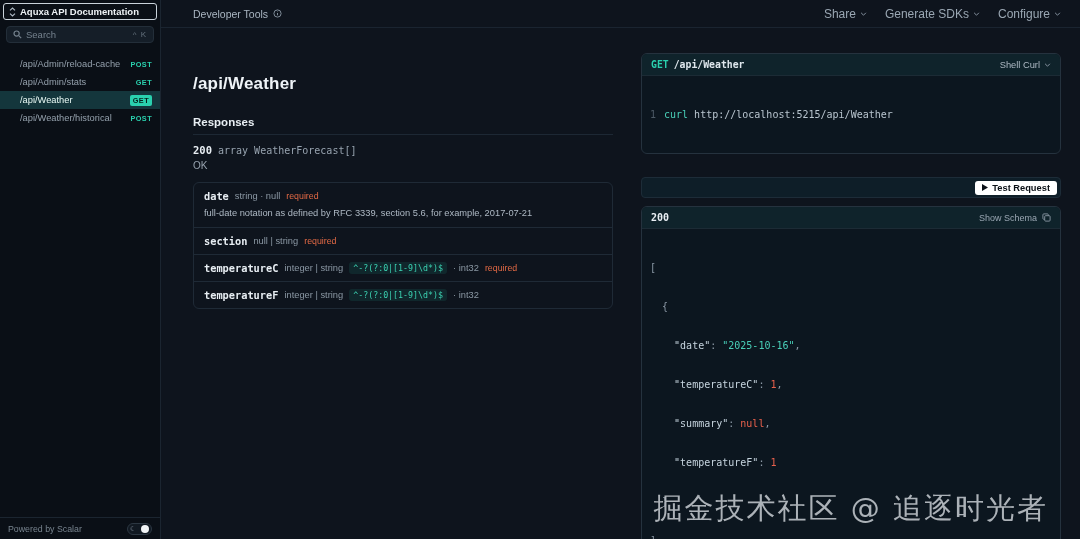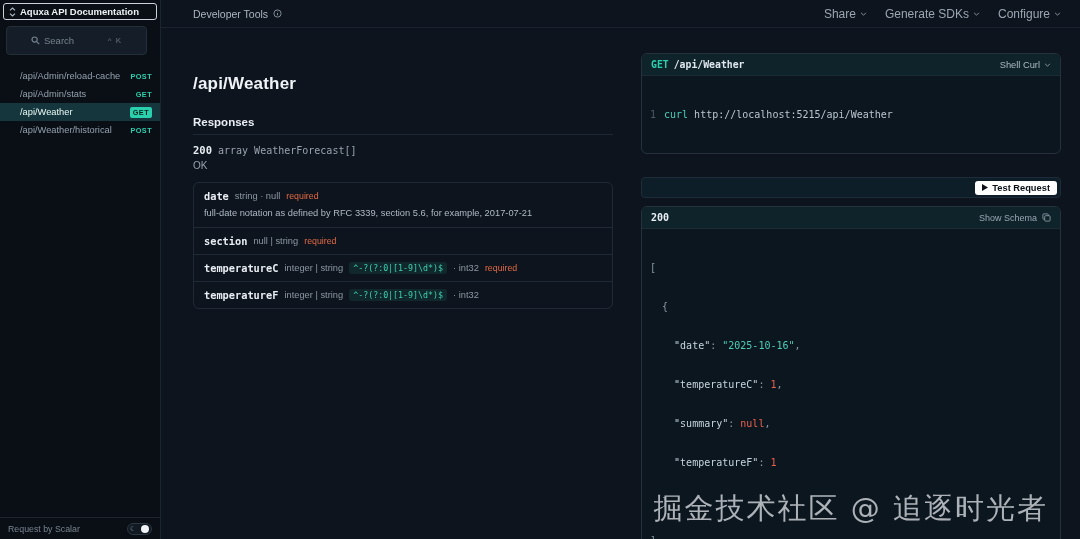--- a/index.html
+++ b/index.html
@@ -8,22 +8,22 @@
     position:relative; width:1080px; height:539px; overflow:hidden;
     display:flex; background:#0e141d;
     font-family:"Liberation Sans", sans-serif; color:#e9eff4;
   }
   .mono { font-family:"DejaVu Sans Mono","Liberation Mono",monospace; }
 
   
   .sidebar { width:161px; min-width:161px; background:#0a0f16; border-right:1px solid #1b2530; display:flex; flex-direction:column; }
   .side-title { margin:3px 3px 2px 3px; height:17px; border:1px solid #c9d2da; border-radius:3px;
     display:flex; align-items:center; gap:4px; padding:0 5px; font-size:9.5px; font-weight:700; color:#eef2f5; cursor:pointer; }
-  .side-search { margin:4px 13px 2px 6px; height:29px; border-radius:4px; background:#151e28; border:1px solid #232e39;
-    display:flex; align-items:center; gap:4px; padding:0 24px; color:#75828e; font-size:9.5px; cursor:pointer; }
+  .side-search { margin:4px 6px 2px 6px; height:17px; border-radius:4px; background:#151e28; border:1px solid #232e39;
+    display:flex; align-items:center; gap:4px; padding:0 6px; color:#75828e; font-size:9.5px; cursor:pointer; }
   .kbd { margin-left:auto; font-size:8px; color:#66737f; letter-spacing:1px; }
   .nav { flex:1; padding-top:10px; overflow:hidden; }
   .section-head { display:flex; align-items:center; gap:5px; padding:4px 8px 3px 8px; color:#dfe6ec; font-weight:700; font-size:10px; cursor:pointer; }
   .nav-item { display:flex; align-items:center; height:18px; padding:0 8px 0 20px; color:#94a0ac; font-size:9.3px; cursor:pointer; }
   .nav-item .method { margin-left:auto; font-size:7.3px; font-weight:700; color:#2ad0ae; letter-spacing:.4px; }
   .nav-item.active { background:#14363c; color:#eafaf6; }
   .nav-item.active .method { background:#2ad0ae; color:#05231d; padding:1px 3px; border-radius:2px; }
   .side-footer { border-top:1px solid #1b2530; height:22px; display:flex; align-items:center; padding:0 8px; color:#78848f; font-size:8.8px; }
   .toggle { margin-left:auto; width:25px; height:12px; border-radius:7px; background:#111922; border:1px solid #2c3742;
     display:flex; align-items:center; justify-content:space-between; padding:0 2px; cursor:pointer; }
@@ -134,21 +134,21 @@
         <span class="method">GET</span>
       </div>
       <div class="nav-item">
         <span>/api/Weather/historical</span>
         <span class="method">POST</span>
       </div>
 
     </nav>
 
     <div class="side-footer">
-      <span>Request by Scalar</span>
+      <span>Powered by Scalar</span>
       <span class="toggle">
         <span class="moon">☾</span>
         <span class="knob"></span>
       </span>
     </div>
   </aside>
 
   <div class="main">
 
     <header class="topbar">

